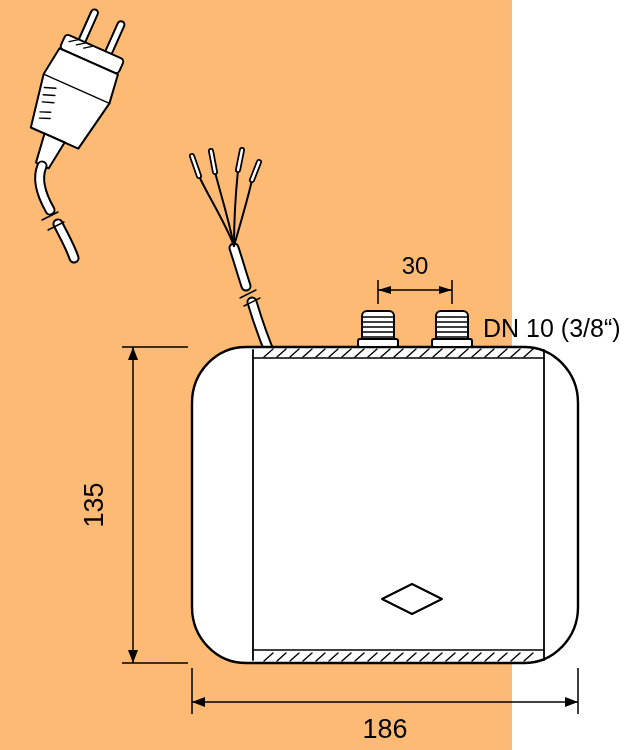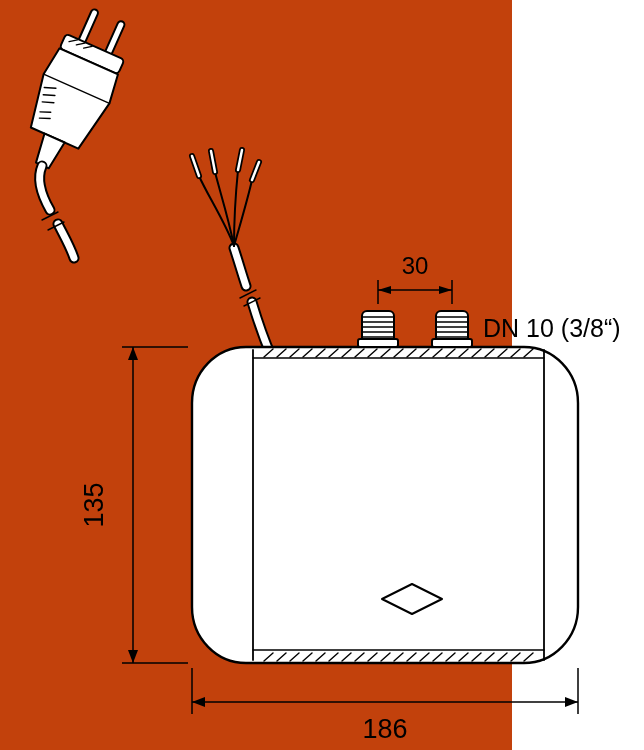--- a/index.html
+++ b/index.html
@@ -1,20 +1,20 @@
 <!DOCTYPE html>
 <html><head>
 <meta charset="utf-8">
 <style>
   html, body { margin: 0; padding: 0; background: #ffffff; }
   .canvas {
     position: relative;
     width: 512px;
     height: 750px;
-    background: #c2410c;
+    background: #fdba74;
     font-family: "Liberation Sans", sans-serif;
   }
   svg { display: block; }
   .ln   { stroke: #000; stroke-width: 2; fill: none; stroke-linecap: round; stroke-linejoin: round; }
   .lnw  { stroke: #000; stroke-width: 2; fill: #fff; stroke-linecap: round; stroke-linejoin: round; }
   .thin { stroke: #000; stroke-width: 1.4; fill: none; stroke-linecap: round; }
   .dim  { stroke: #000; stroke-width: 1.5; fill: none; stroke-linecap: butt; }
   .arrow { fill: #000; stroke: none; }
   .cable-outer { stroke: #000; stroke-width: 11; fill: none; stroke-linecap: round; }
   .cable-inner { stroke: #fff; stroke-width: 7;  fill: none; stroke-linecap: round; }

